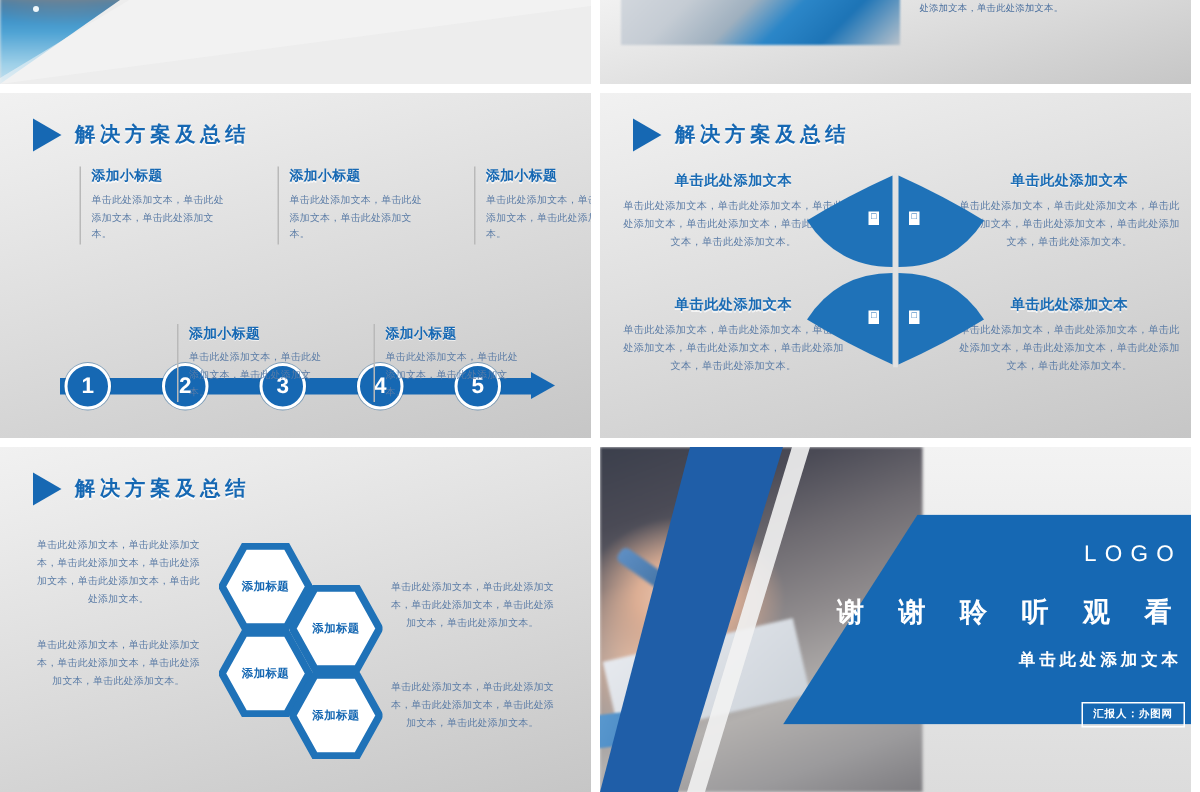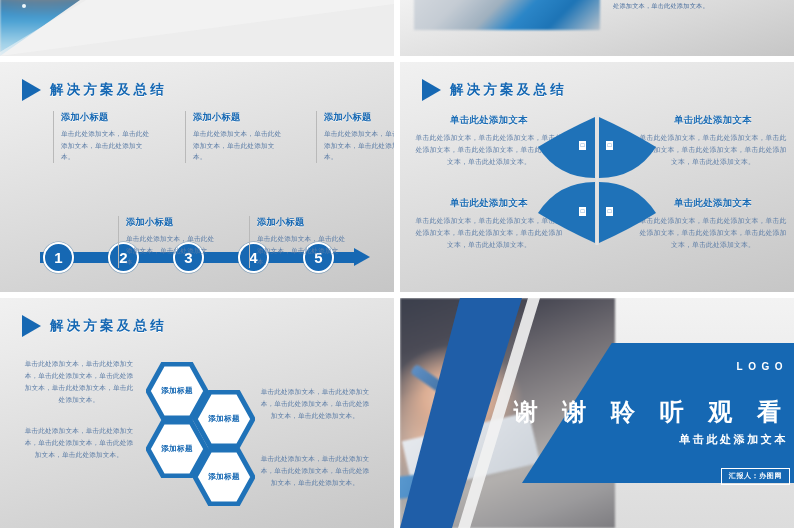--- a/index.html
+++ b/index.html
@@ -178,25 +178,25 @@
   #slide-thanks .ty-sash {
     position: absolute; left: 0; top: 0; width: 394px; height: 230px;
   }
   #slide-thanks .ty-panel {
     position: absolute; left: 122px; top: 45px; width: 272px; height: 140px;
     background: #1668b3;
     clip-path: polygon(33% 0%, 100% 0%, 100% 100%, 0% 100%);
   }
   .ty-logo {
     position: absolute; right: 6px; top: 63px;
-    font-size: 10px; font-weight: bold; color: #ffffff; letter-spacing: 5.5px;
+    font-size: 15px; font-weight: normal; color: #ffffff; letter-spacing: 5.5px;
   }
   .ty-main {
     position: absolute; right: 4px; top: 98px;
-    font-size: 24px; font-weight: bold; color: #ffffff; letter-spacing: 9px;
+    font-size: 18px; font-weight: bold; color: #ffffff; letter-spacing: 9px;
     white-space: nowrap;
   }
   .ty-sub {
     position: absolute; right: 6px; top: 134px;
     font-size: 11px; font-weight: bold; color: #ffffff; letter-spacing: 2.6px;
   }
   .ty-badge {
     position: absolute; right: 4px; top: 170px;
     padding: 2px 7px 3px 7px;
     border: 1px solid #ffffff;

